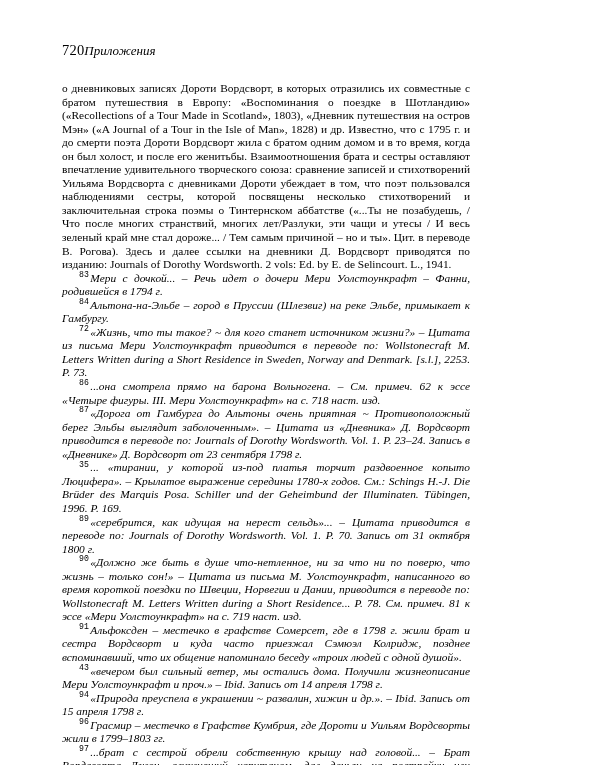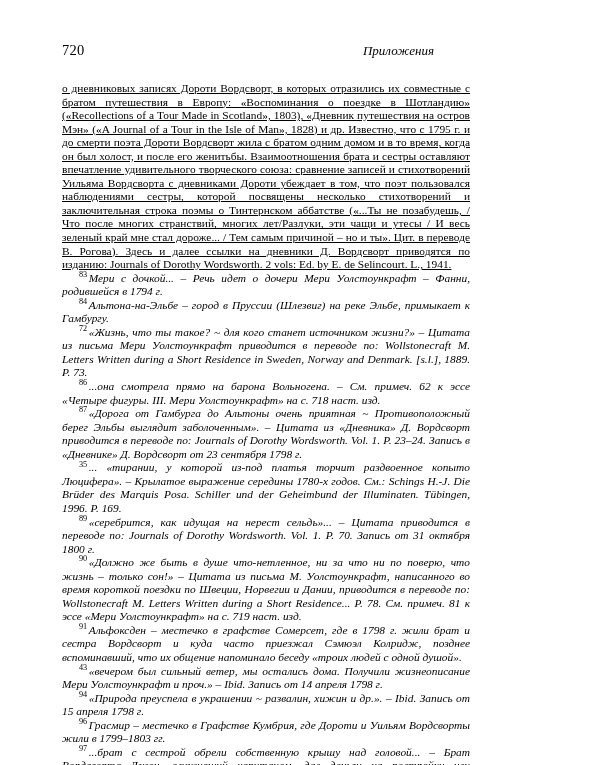--- a/index.html
+++ b/index.html
@@ -27,71 +27,71 @@
     align-items: baseline;
     margin-bottom: 22px;
     height: 18px;
   }
   .page-number {
     font-size: 14.5px;
     letter-spacing: 0.2px;
   }
   .header-title {
     flex: 1;
-    text-align: right;
+    text-align: left;
     font-size: 13px;
     font-style: italic;
     padding-right: 36px;
   }
   .body-text {
     font-size: 11.4px;
     line-height: 13.55px;
     text-align: justify;
     text-justify: inter-word;
     hyphens: manual;
   }
   .para {
     margin: 0;
     text-indent: 17px;
     text-align: justify;
   }
   .para.first {
     text-indent: 0;
-    text-decoration: underline;
   }
   .note {
     margin: 0;
     text-indent: 17px;
     text-align: justify;
   }
   .sup {
     font-size: 8.2px;
     vertical-align: super;
     line-height: 0;
     padding-right: 1.5px;
+    font-family: Liberation Mono, monospace;
   }
   i { font-style: italic; }
 </style>
 </head>
 <body>
 
 <div class="page">
 
   <div class="header">
     <div class="page-number">720</div>
     <div class="header-title">Приложения</div>
   </div>
 
   <div class="body-text">
 
     <p class="para first">о дневниковых записях Дороти Вордсворт, в которых отразились их совместные с братом путешествия в Европу: «Воспоминания о поездке в Шотландию» («Recollections of a Tour Made in Scotland», 1803), «Дневник путешествия на остров Мэн» («A Journal of a Tour in the Isle of Man», 1828) и др. Известно, что с 1795 г. и до смерти поэта Дороти Вордсворт жила с братом одним домом и в то время, когда он был холост, и после его женитьбы. Взаимоотношения брата и сестры оставляют впечатление удивительного творческого союза: сравнение записей и стихотворений Уильяма Вордсворта с дневниками Дороти убеждает в том, что поэт пользовался наблюдениями сестры, которой посвящены несколько стихотворений и заключительная строка поэмы о Тинтернском аббатстве («...Ты не позабудешь, / Что после многих странствий, многих лет/Разлуки, эти чащи и утесы / И весь зеленый край мне стал дороже... / Тем самым причиной – но и ты». Цит. в переводе В. Рогова). Здесь и далее ссылки на дневники Д. Вордсворт приводятся по изданию: Journals of Dorothy Wordsworth. 2 vols: Ed. by E. de Selincourt. L., 1941.</p>
 
     <p class="note"><span class="sup">83</span><i>Мери с дочкой... – Речь идет о дочери Мери Уолстоункрафт – Фанни, родившейся в 1794 г.</i></p>
     <p class="note"><span class="sup">84</span><i>Альтона-на-Эльбе – город в Пруссии (Шлезвиг) на реке Эльбе, примыкает к Гамбургу.</i></p>
-    <p class="note"><span class="sup">72</span><i>«Жизнь, что ты такое? ~ для кого станет источником жизни?» – Цитата из письма Мери Уолстоункрафт приводится в переводе по: Wollstonecraft M. Letters Written during a Short Residence in Sweden, Norway and Denmark. [s.l.], 1889. P. 73.</i></p>
+    <p class="note"><span class="sup">72</span><i>«Жизнь, что ты такое? ~ для кого станет источником жизни?» – Цитата из письма Мери Уолстоункрафт приводится в переводе по: Wollstonecraft M. Letters Written during a Short Residence in Sweden, Norway and Denmark. [s.l.], 2253. P. 73.</i></p>
     <p class="note"><span class="sup">86</span><i>...она смотрела прямо на барона Вольногена. – См. примеч. 62 к эссе «Четыре фигуры. III. Мери Уолстоункрафт» на с. 718 наст. изд.</i></p>
     <p class="note"><span class="sup">87</span><i>«Дорога от Гамбурга до Альтоны очень приятная ~ Противоположный берег Эльбы выглядит заболоченным». – Цитата из «Дневника» Д. Вордсворт приводится в переводе по: Journals of Dorothy Wordsworth. Vol. 1. P. 23–24. Запись в «Дневнике» Д. Вордсворт от 23 сентября 1798 г.</i></p>
     <p class="note"><span class="sup">35</span><i>... «тирании, у которой из-под платья торчит раздвоенное копыто Люцифера». – Крылатое выражение середины 1780-х годов. См.: Schings H.-J. Die Brüder des Marquis Posa. Schiller und der Geheimbund der Illuminaten. Tübingen, 1996. P. 169.</i></p>
     <p class="note"><span class="sup">89</span><i>«серебрится, как идущая на нерест сельдь»... – Цитата приводится в переводе по: Journals of Dorothy Wordsworth. Vol. 1. P. 70. Запись от 31 октября 1800 г.</i></p>
     <p class="note"><span class="sup">90</span><i>«Должно же быть в душе что-нетленное, ни за что ни по поверю, что жизнь – только сон!» – Цитата из письма М. Уолстоункрафт, написанного во время короткой поездки по Швеции, Норвегии и Дании, приводится в переводе по: Wollstonecraft M. Letters Written during a Short Residence... P. 78. См. примеч. 81 к эссе «Мери Уолстоункрафт» на с. 719 наст. изд.</i></p>
     <p class="note"><span class="sup">91</span><i>Альфоксден – местечко в графстве Сомерсет, где в 1798 г. жили брат и сестра Вордсворт и куда часто приезжал Сэмюэл Колридж, позднее вспоминавший, что их общение напоминало беседу «троих людей с одной душой».</i></p>
     <p class="note"><span class="sup">43</span><i>«вечером был сильный ветер, мы остались дома. Получили жизнеописание Мери Уолстоункрафт и проч.» – Ibid. Запись от 14 апреля 1798 г.</i></p>
     <p class="note"><span class="sup">94</span><i>«Природа преуспела в украшении ~ развалин, хижин и др.». – Ibid. Запись от 15 апреля 1798 г.</i></p>
     <p class="note"><span class="sup">96</span><i>Грасмир – местечко в Графстве Кумбрия, где Дороти и Уильям Вордсворты жили в 1799–1803 гг.</i></p>
     <p class="note"><span class="sup">97</span><i>...брат с сестрой обрели собственную крышу над головой... – Брат Вордсворта Джон, служивший капитаном, дал деньги на постройку или приобретение дома, и в 1799 г. Уильям и Дороти поселились в своем доме, известном под названием «Голубиный домик», в селении Грасмир, неподалеку от озера с тем же названием. Так они обрели почву под ногами и осели.</i></p>

